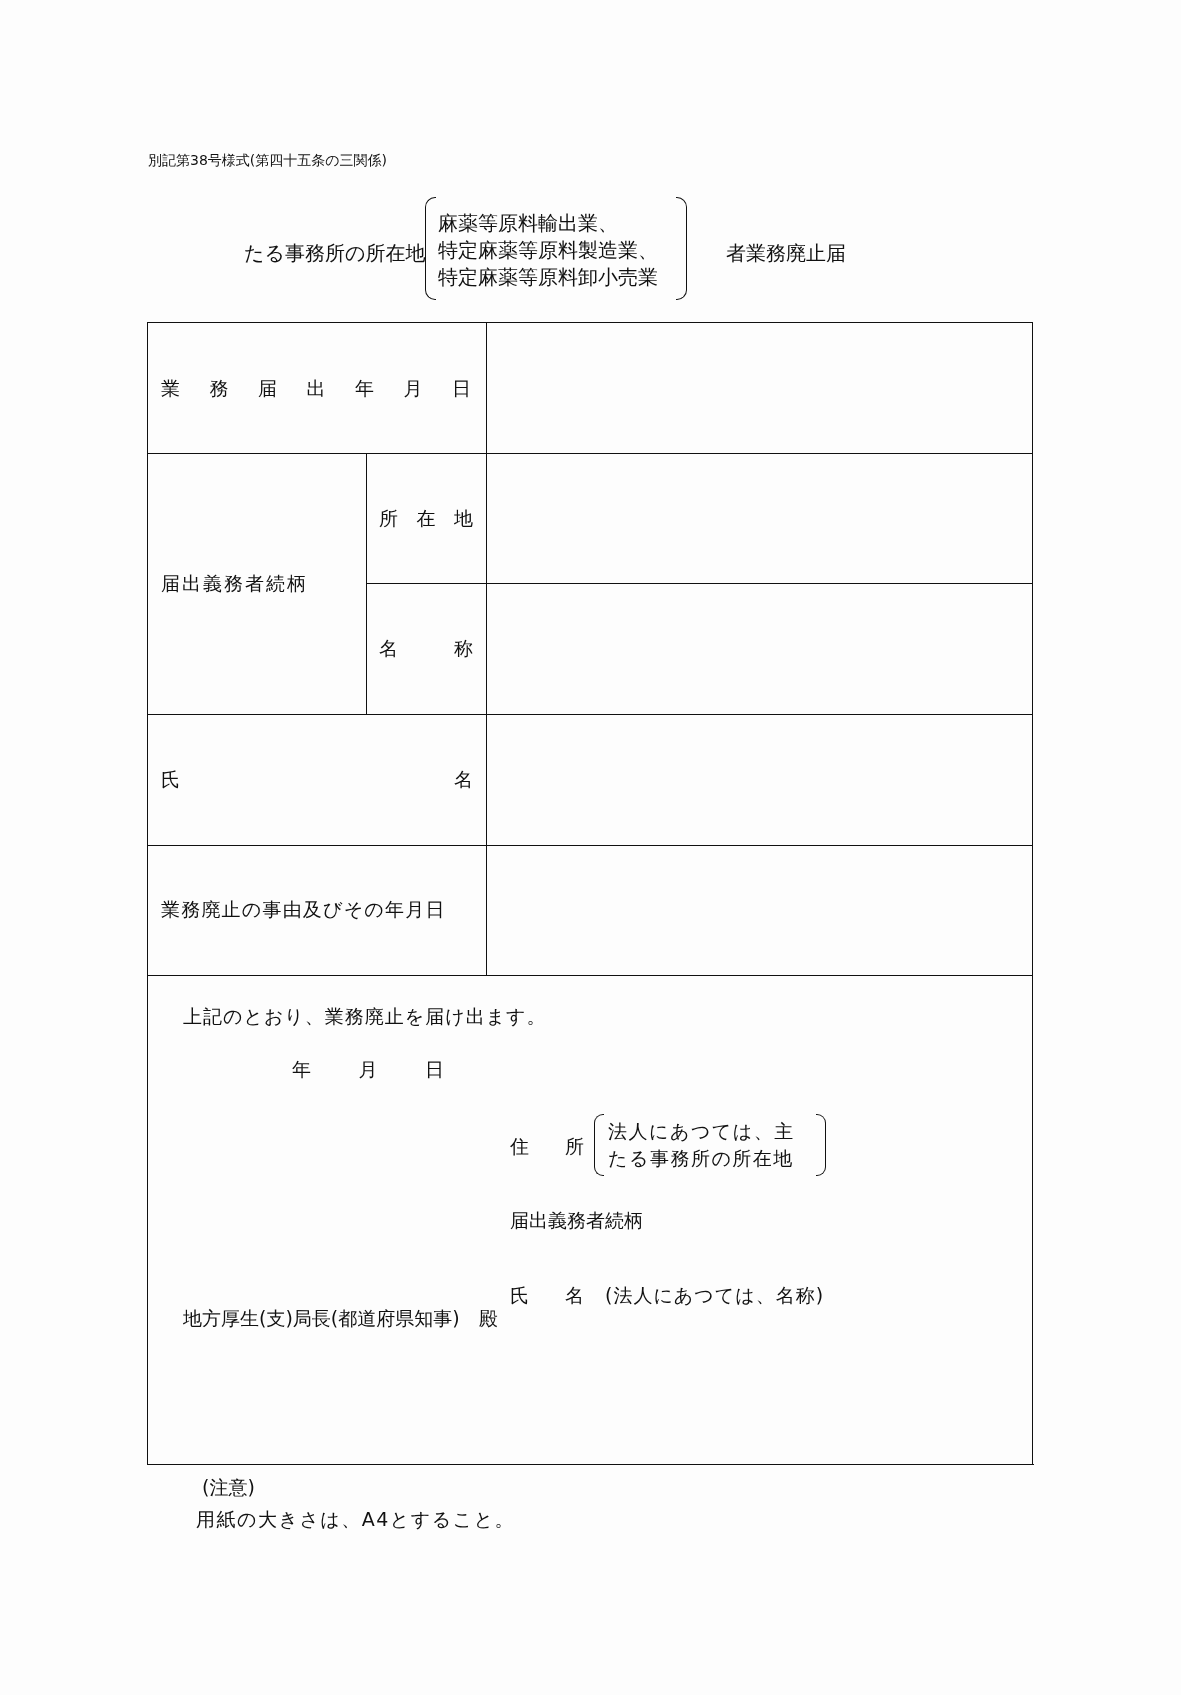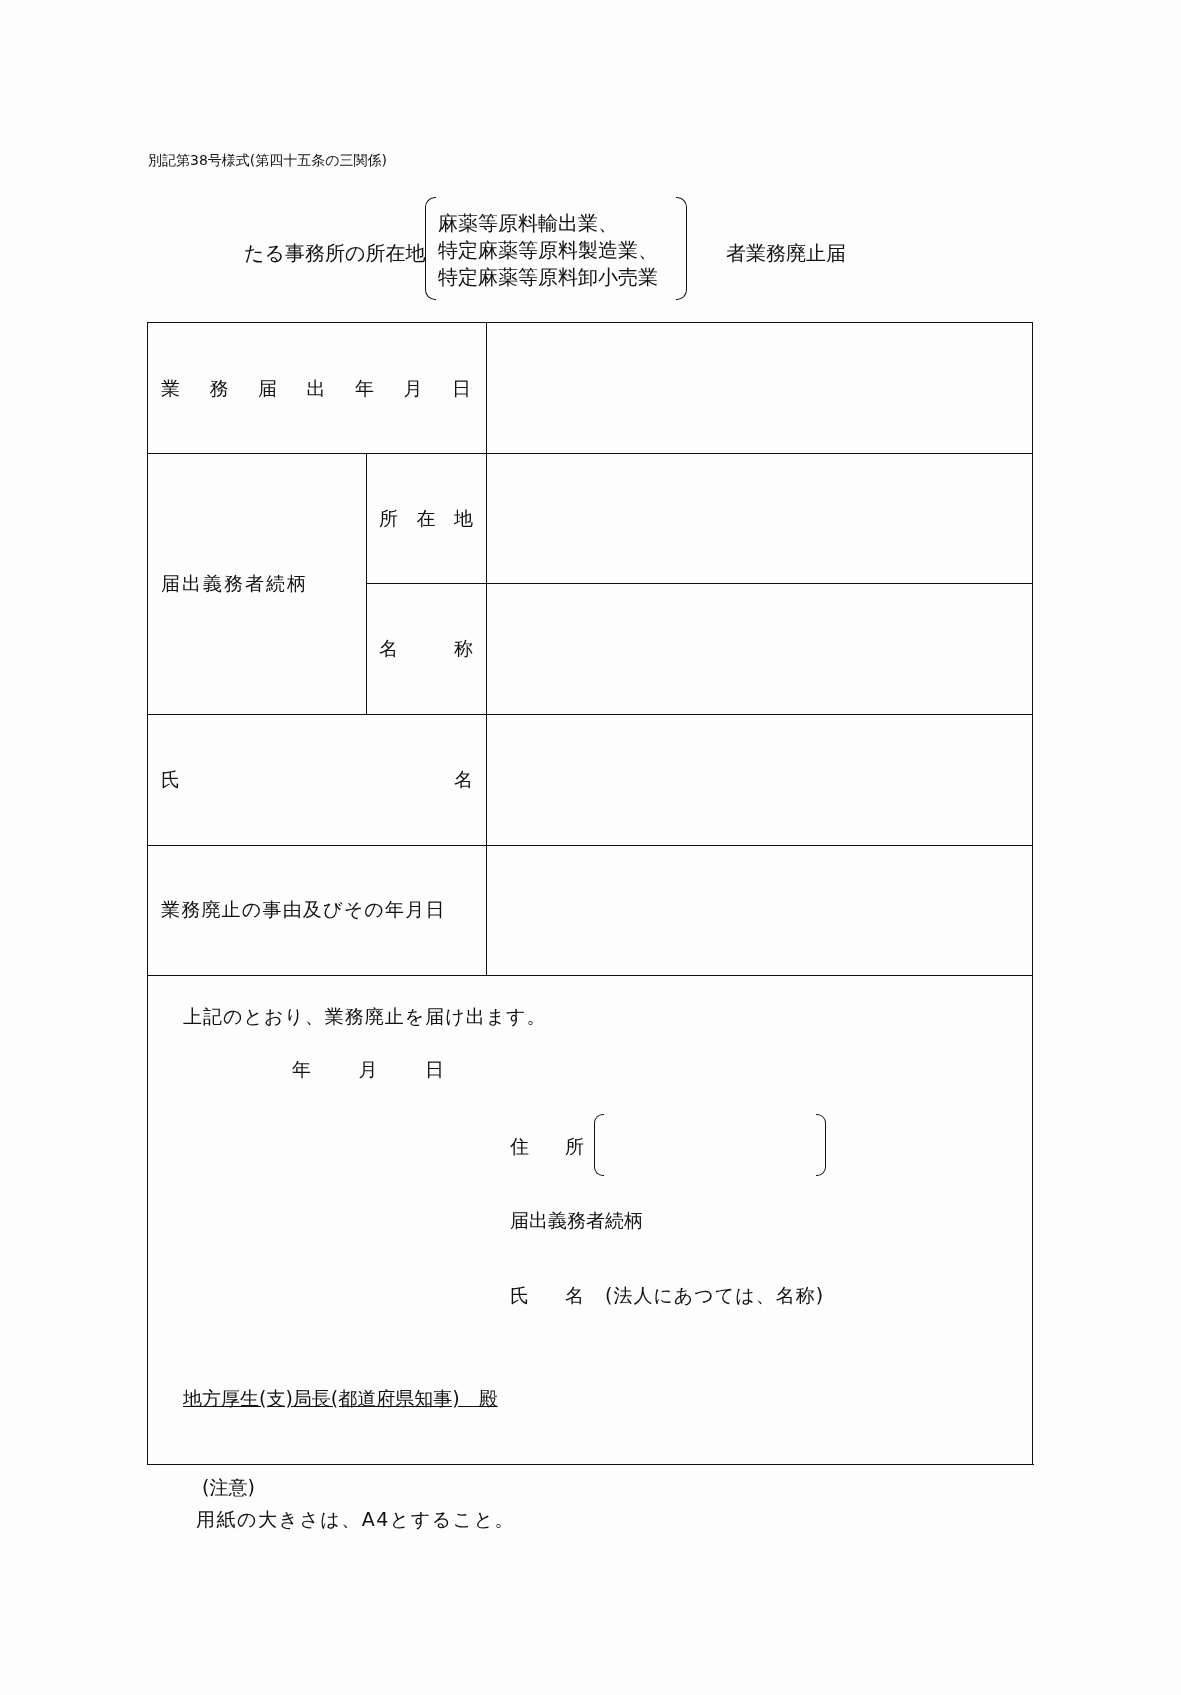--- a/index.html
+++ b/index.html
@@ -110,28 +110,32 @@
     <span>月</span>
     <span>日</span>
   </div>
 
   <div class="abs spread" style="left:510px; top:1134px; width:74px;">
     <span>住</span>
     <span>所</span>
   </div>
   <div class="abs" style="left:594px; top:1114px; width:232px; height:62px;">
     <div style="position:absolute; left:0; top:0; width:9px; height:60px; border:1.4px solid #111; border-right:none; border-radius:9px 0 0 9px;"></div>
+    <div style="position:absolute; left:14px; top:4px; font-size:19px; line-height:27px; letter-spacing:1.5px;">
+      <div>法人にあつては、主</div>
+      <div>たる事務所の所在地</div>
+    </div>
     <div style="position:absolute; right:0; top:0; width:9px; height:60px; border:1.4px solid #111; border-left:none; border-radius:0 9px 9px 0;"></div>
   </div>
 
   <div class="abs" style="left:510px; top:1208px;">届出義務者続柄</div>
 
   <div class="abs spread" style="left:510px; top:1283px; width:74px;">
     <span>氏</span>
     <span>名</span>
   </div>
   <div class="abs" style="left:605px; top:1283px; letter-spacing:1px;">(法人にあつては、名称)</div>
 
-  <div class="abs" style="left:183px; top:1386px;text-decoration:underline;">地方厚生(支)局長(都道府県知事)　殿</div>
+  <div class="abs" style="left:183px; top:1306px;">地方厚生(支)局長(都道府県知事)　殿</div>
 </div>
 
 <div class="abs note-paren">(注意)</div>
 <div class="abs note-text" style="letter-spacing:1.5px;">用紙の大きさは、A4とすること。</div>
 
 </body></html>

